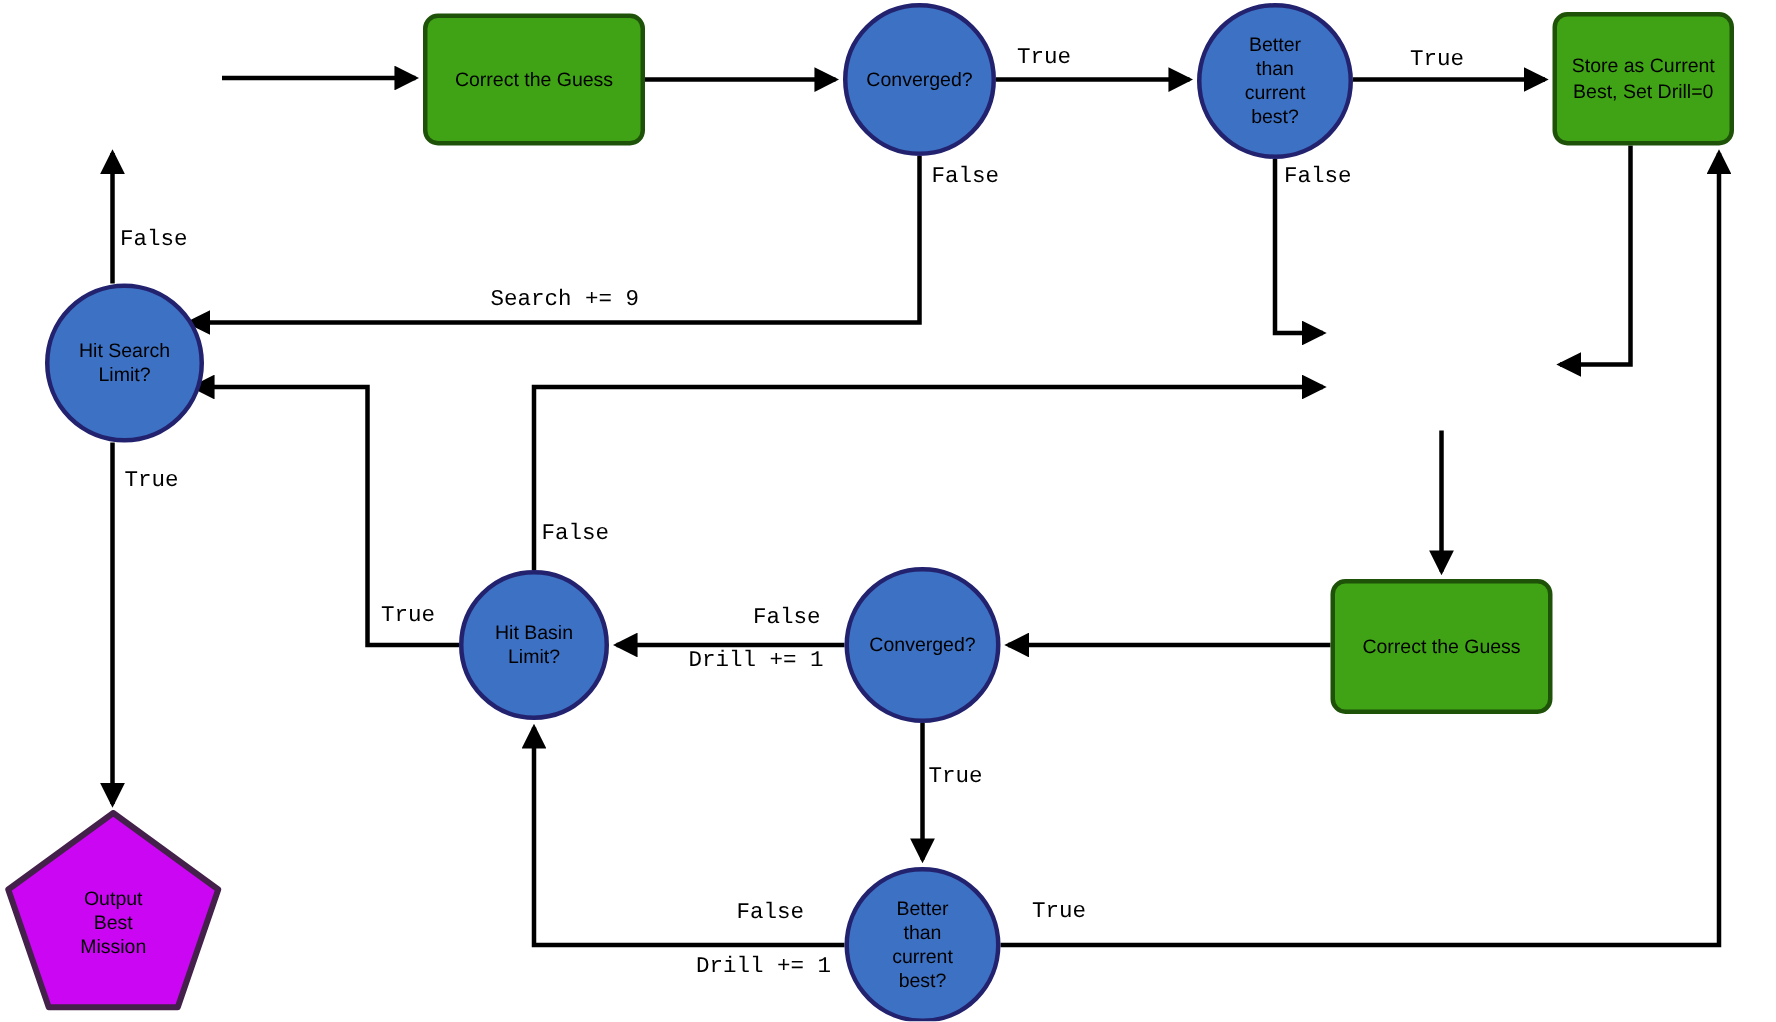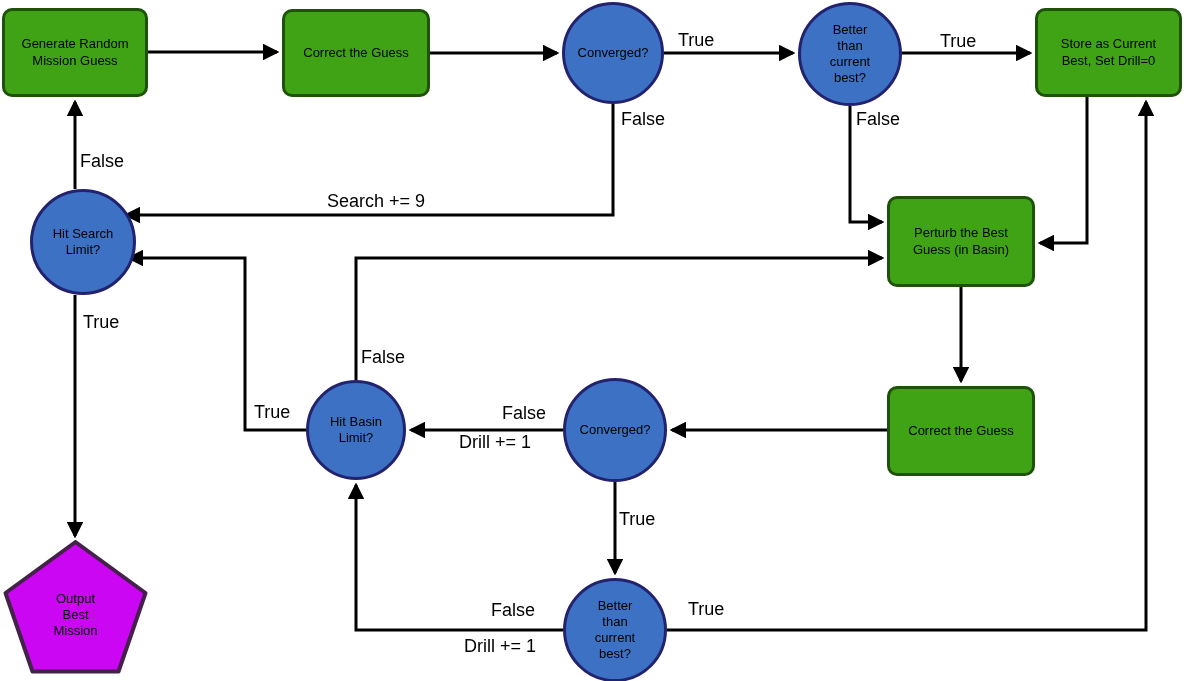--- a/index.html
+++ b/index.html
@@ -44,22 +44,22 @@
     position: relative;
     font-family: "Liberation Sans", sans-serif;
     font-size: 13px;
     line-height: 1.25;
     color: #000000;
     white-space: pre-line;
   }
   .terminal-label { top: 8px; }
   .edge-label {
     position: absolute;
-    font-family: Liberation Sans, sans-serif;
-    font-size: 18px;
+    font-family: Liberation Mono, monospace;
+    font-size: 15px;
     line-height: 1.1;
     color: #000000;
     white-space: nowrap;
   }
   polyline.connector {
     fill: none;
     stroke: #000000;
     stroke-width: 3;
   }
 </style>
@@ -87,38 +87,30 @@
     <polyline class="connector" points="1087,97 1087,243 1040,243" marker-end="url(#arrowhead)"></polyline>
     <polyline class="connector" points="356,380 356,258 882,258" marker-end="url(#arrowhead)"></polyline>
     <polyline class="connector" points="961,287 961,381" marker-end="url(#arrowhead)"></polyline>
     <polyline class="connector" points="887,430 672,430" marker-end="url(#arrowhead)"></polyline>
     <polyline class="connector" points="563,430 411,430" marker-end="url(#arrowhead)"></polyline>
     <polyline class="connector" points="615,482 615,573" marker-end="url(#arrowhead)"></polyline>
     <polyline class="connector" points="563,630 356,630 356,485" marker-end="url(#arrowhead)"></polyline>
     <polyline class="connector" points="667,630 1146,630 1146,102" marker-end="url(#arrowhead)"></polyline>
   </svg>
 
-  <div class="node process" style="left:2px; top:8px; width:146px; height:89px;">
-    <div class="node-label">Generate Random
-Mission Guess</div>
-  </div>
 
   <div class="node process" style="left:282px; top:9px; width:148px; height:88px;">
     <div class="node-label">Correct the Guess</div>
   </div>
 
-  <div class="node process" style="left:1035px; top:8px; width:147px; height:89px;">
+  <div class="node process" style="left:1035px; top:8px; width:121px; height:89px;">
     <div class="node-label">Store as Current
 Best, Set Drill=0</div>
   </div>
 
-  <div class="node process" style="left:887px; top:196px; width:148px; height:91px;">
-    <div class="node-label">Perturb the Best
-Guess (in Basin)</div>
-  </div>
 
   <div class="node process" style="left:887px; top:386px; width:148px; height:90px;">
     <div class="node-label">Correct the Guess</div>
   </div>
 
   <div class="node decision" style="left:562px; top:2px; width:102px; height:102px;">
     <div class="node-label">Converged?</div>
   </div>
 
   <div class="node decision" style="left:798px; top:2px; width:104px; height:104px;">

